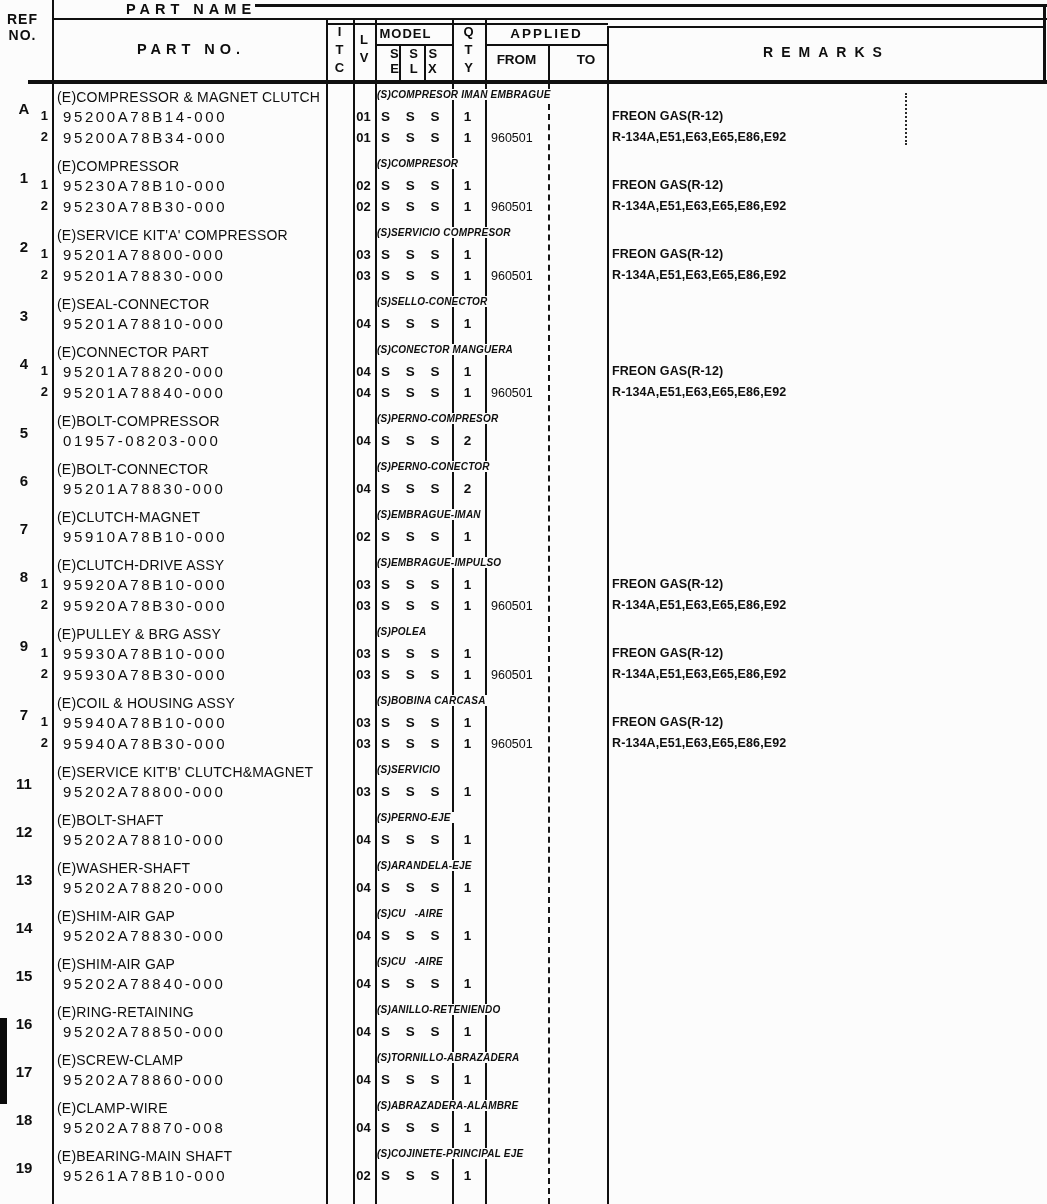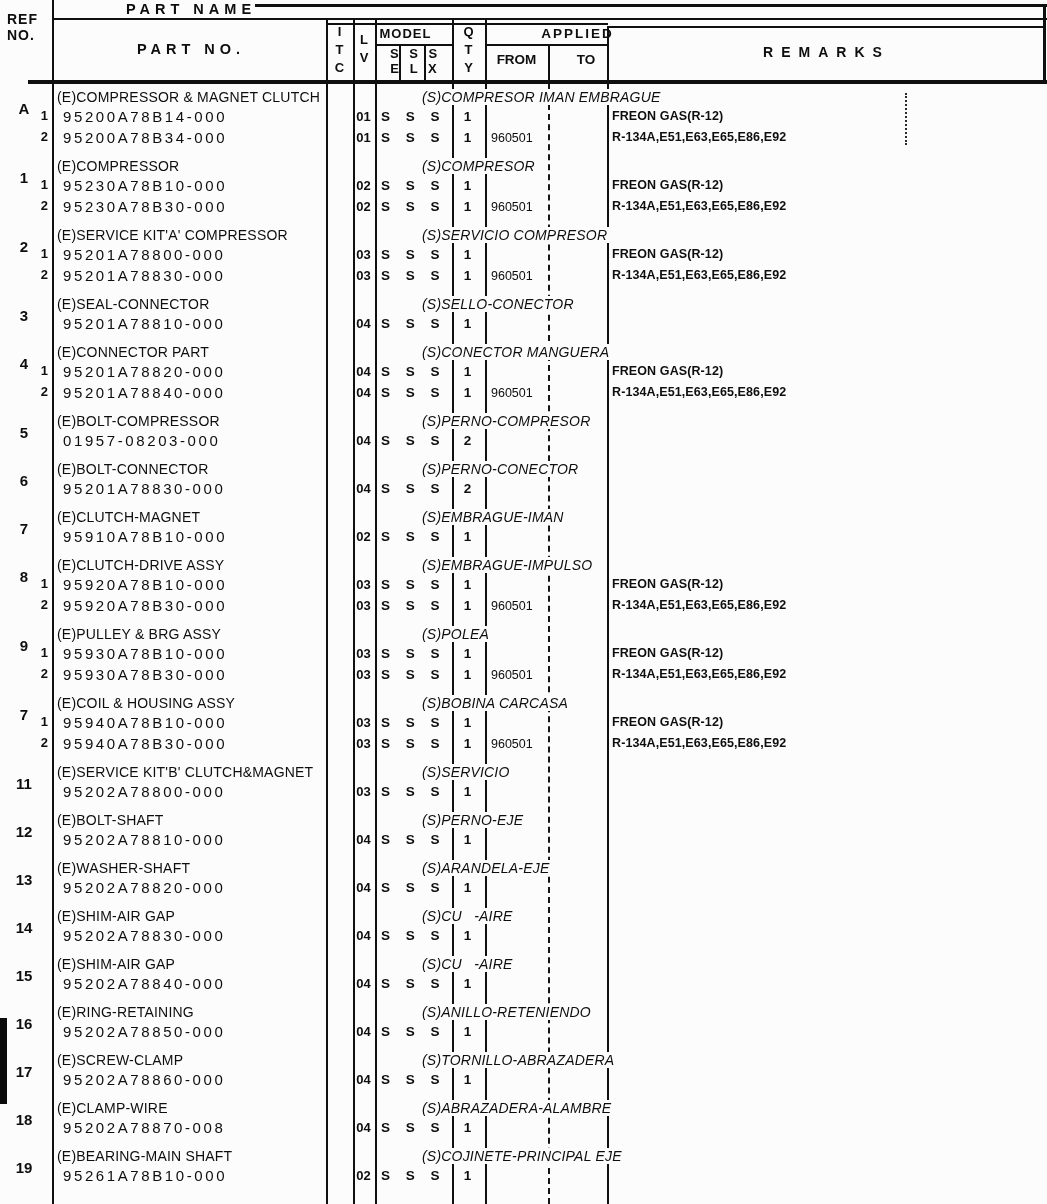--- a/index.html
+++ b/index.html
@@ -19,34 +19,34 @@
   .hdr{position:absolute;font-weight:700;white-space:nowrap;}
   .stacked{white-space:pre-line;text-align:center;}
   .ref-label{left:7px;top:11px;font-size:14px;line-height:16px;letter-spacing:1px;}
   .part-name-label{left:52px;width:278px;top:1px;text-align:center;font-size:14.5px;letter-spacing:5px;}
   .part-no-label{left:52px;width:278px;top:41px;text-align:center;font-size:14.5px;letter-spacing:5px;}
   .itc-label{left:326px;width:27px;top:23px;font-size:13px;line-height:18px;}
   .lv-label{left:353px;width:22px;top:31px;font-size:13px;line-height:18px;}
   .model-label{left:375px;width:61px;top:26px;text-align:center;font-size:13px;letter-spacing:1px;}
   .model-sub{left:375px;width:77px;top:46px;font-size:13px;line-height:15px;word-spacing:7px;}
   .qty-label{left:452px;width:33px;top:23px;font-size:13px;line-height:18px;}
-  .applied-label{left:485px;width:123px;top:26px;text-align:center;font-size:13.5px;letter-spacing:2px;padding-left:31px;}
+  .applied-label{left:485px;width:123px;top:26px;text-align:center;font-size:13.5px;letter-spacing:2px;}
   .from-label{left:485px;width:63px;top:52px;text-align:center;font-size:13.5px;}
   .to-label{left:548px;width:60px;top:52px;text-align:center;font-size:13.5px;padding-left:8px;}
   .remarks-label{left:608px;width:437px;top:44px;text-align:center;font-size:14px;letter-spacing:8px;}
 
   
   .tbody{position:absolute;left:0;top:87px;right:0;bottom:0;}
   .group{position:relative;margin-bottom:8px;}
   .name-row{position:relative;height:19px;}
   .var-row{position:relative;height:21px;}
   .group span{position:absolute;white-space:pre;}
   .ref{left:4px;top:13px;width:40px;text-align:center;font-weight:700;font-size:15px;}
   .name-en{left:57px;top:2px;font-size:14px;letter-spacing:0.2px;}
-  .name-es{left:377px;top:2px;font-style:italic;font-weight:400;font-size:14px;background:#fcfcfc;padding-right:4px;letter-spacing:0.2px;padding-left:45px;}
+  .name-es{left:377px;top:2px;font-style:italic;font-weight:700;font-size:10px;background:#fcfcfc;padding-right:4px;letter-spacing:0.2px;}
   .sub-num{left:28px;top:2px;width:20px;text-align:right;font-weight:700;font-size:13px;}
   .part-no{left:63px;top:2px;font-weight:400;font-size:15px;letter-spacing:2.6px;}
   .lv{left:352px;top:3px;width:23px;text-align:center;font-weight:700;font-size:13px;}
   .model{left:381px;top:3px;font-weight:700;font-size:13.5px;word-spacing:12px;}
   .qty{left:452px;top:3px;width:31px;text-align:center;font-weight:700;font-size:13.5px;}
   .from{left:491px;top:4px;font-size:12.5px;}
   .remarks{left:612px;top:3px;font-weight:700;font-size:12.5px;letter-spacing:0.1px;}
 
   .edge-bar{position:absolute;left:0;top:1018px;width:7px;height:86px;background:#0a0a0a;}
 </style>
@@ -71,21 +71,21 @@
   <div class="vline" style="left:424px;top:44px;width:2px;height:36px;"></div>
   <div class="vline" style="left:452px;top:18px;width:2px;height:1186px;"></div>
   <div class="vline" style="left:485px;top:18px;width:2px;height:1186px;"></div>
   <div class="vline" style="left:548px;top:44px;width:2px;height:36px;"></div>
   <div class="vline dashed" style="left:548px;top:84px;height:1120px;"></div>
   <div class="vline" style="left:607px;top:26px;width:2px;height:1178px;"></div>
   <div class="vline" style="left:1043px;top:4px;width:3px;height:76px;"></div>
   <div class="vline dotted" style="left:905px;top:93px;height:52px;"></div>
   <div class="edge-bar"></div>
 
-  <div class="hdr stacked ref-label" style="text-align:left;">REF
+  <div class="hdr stacked ref-label" style="text-align:center;">REF
 NO.</div>
   <div class="hdr part-name-label">PART NAME</div>
   <div class="hdr part-no-label">PART NO.</div>
   <div class="hdr stacked itc-label">I
 T
 C</div>
   <div class="hdr stacked lv-label">L
 V</div>
   <div class="hdr model-label">MODEL</div>
   <div class="hdr stacked model-sub">S S S

